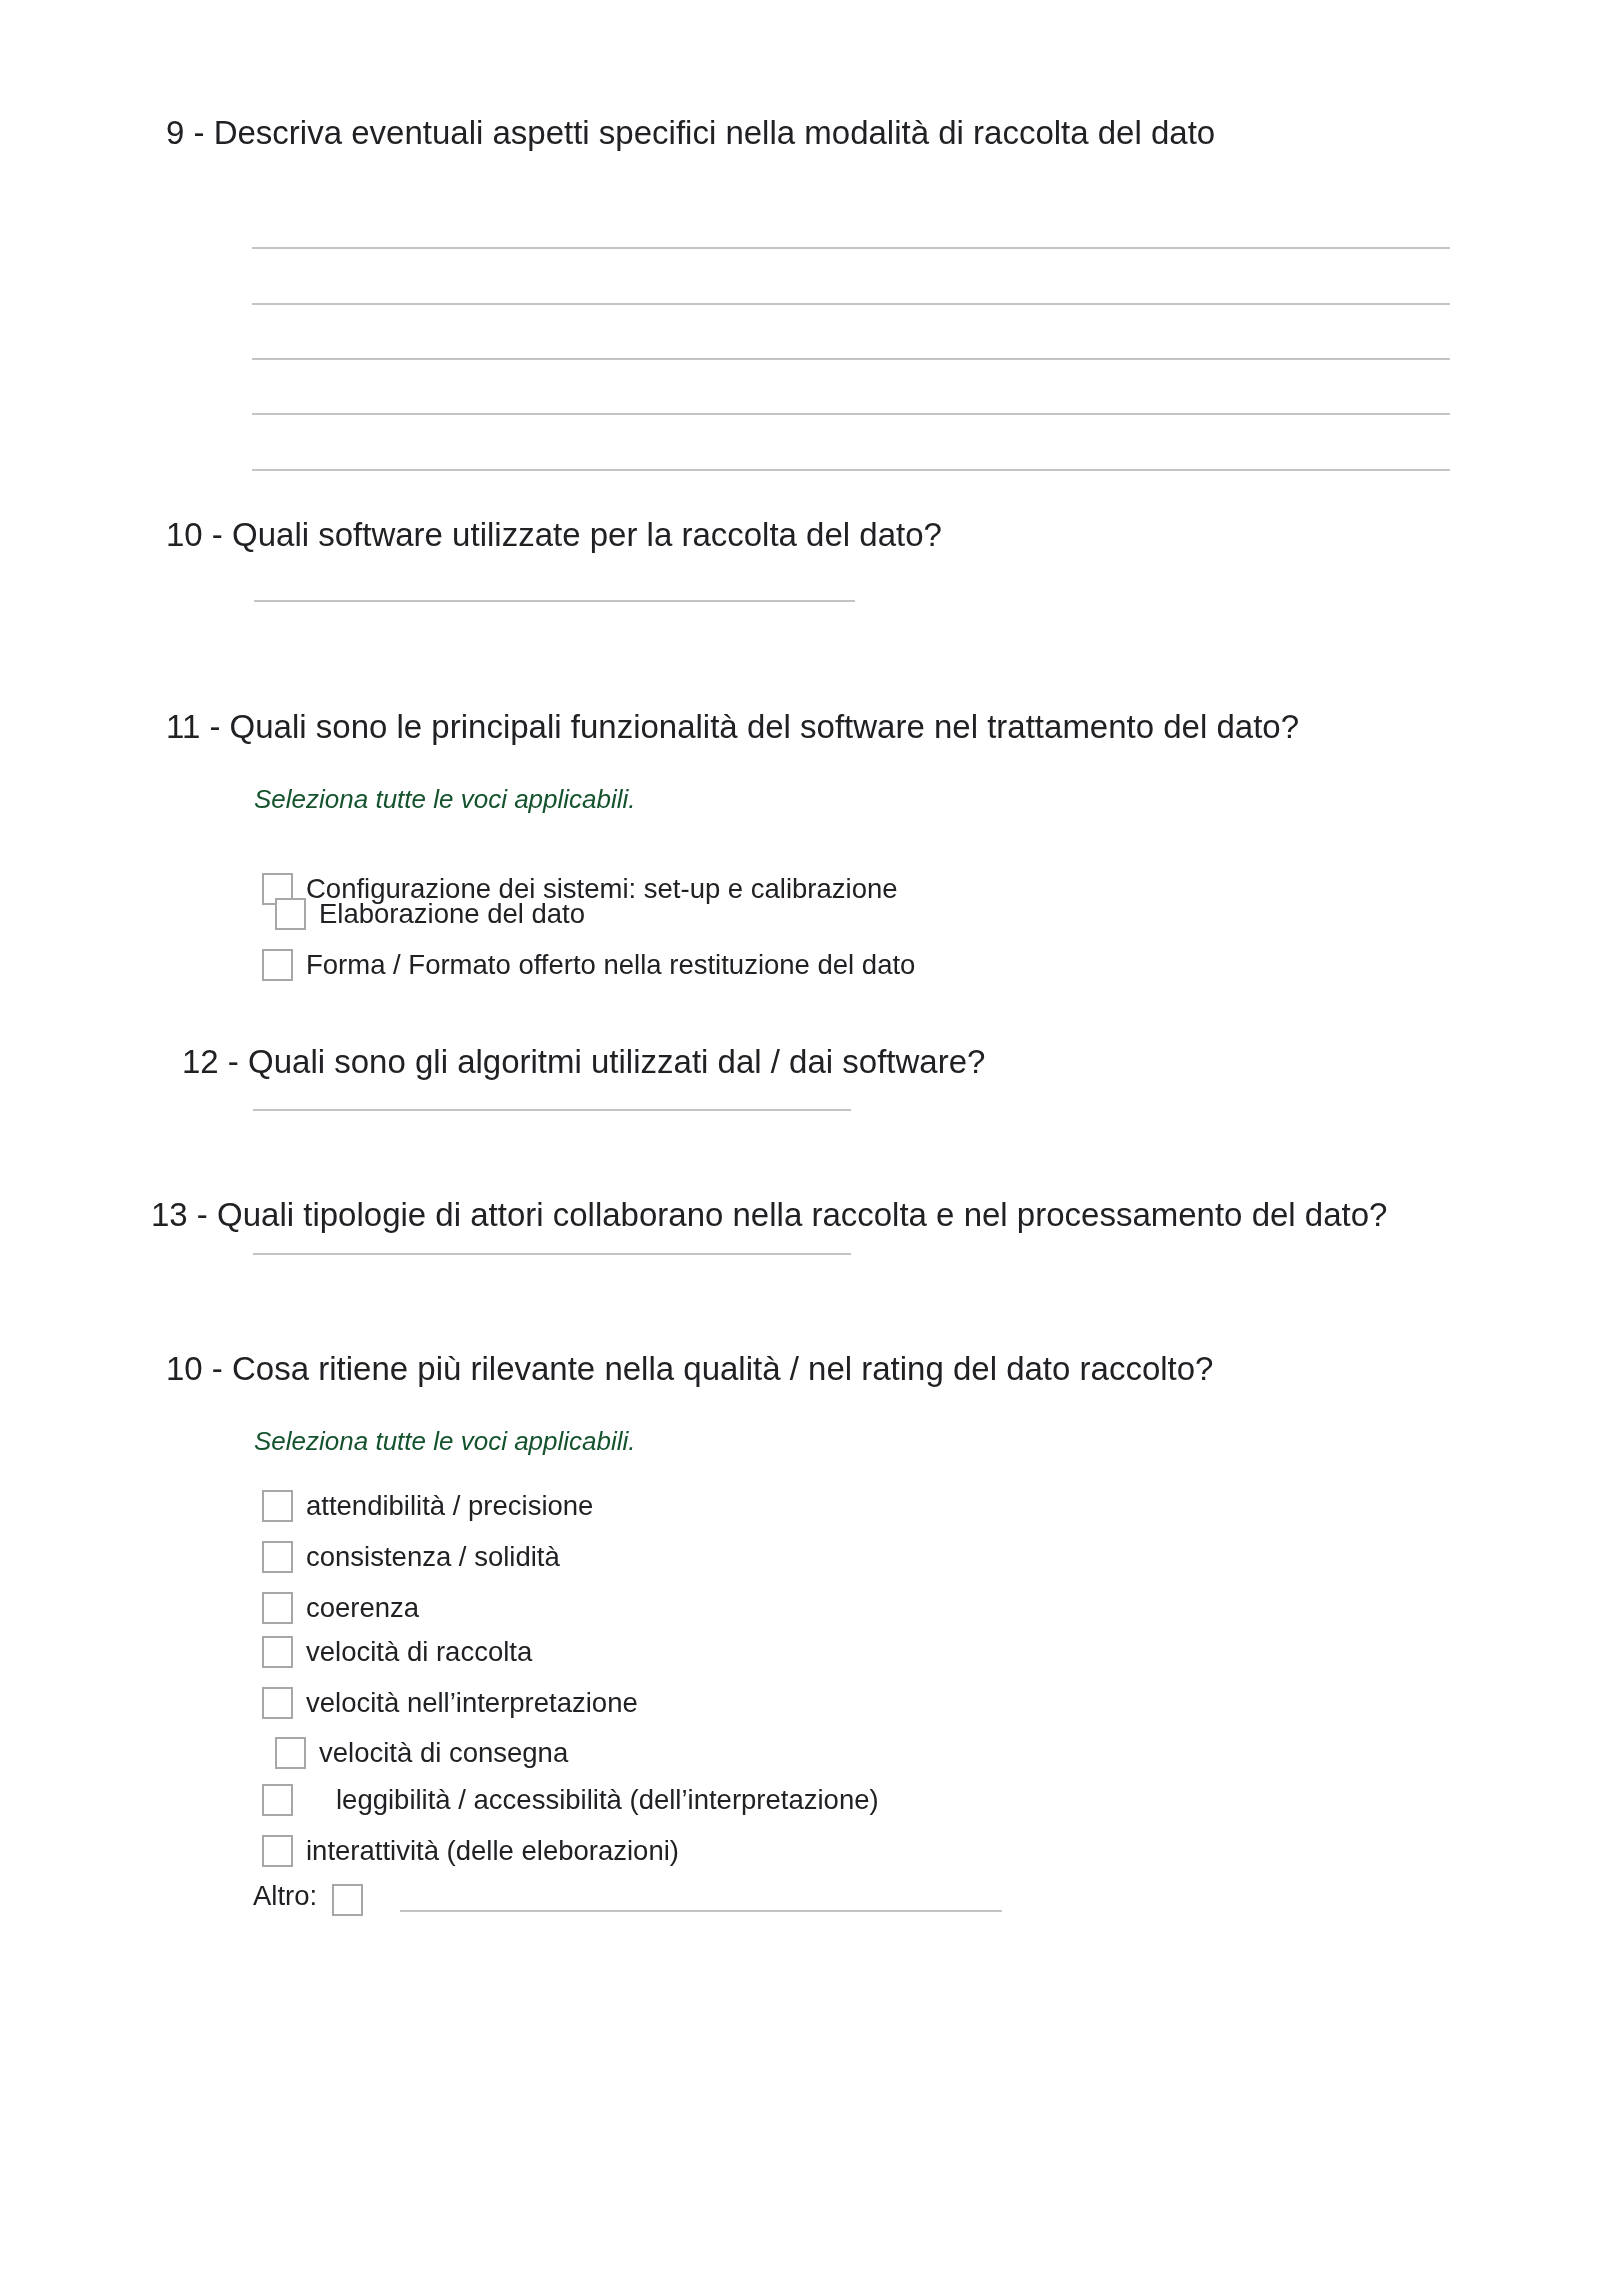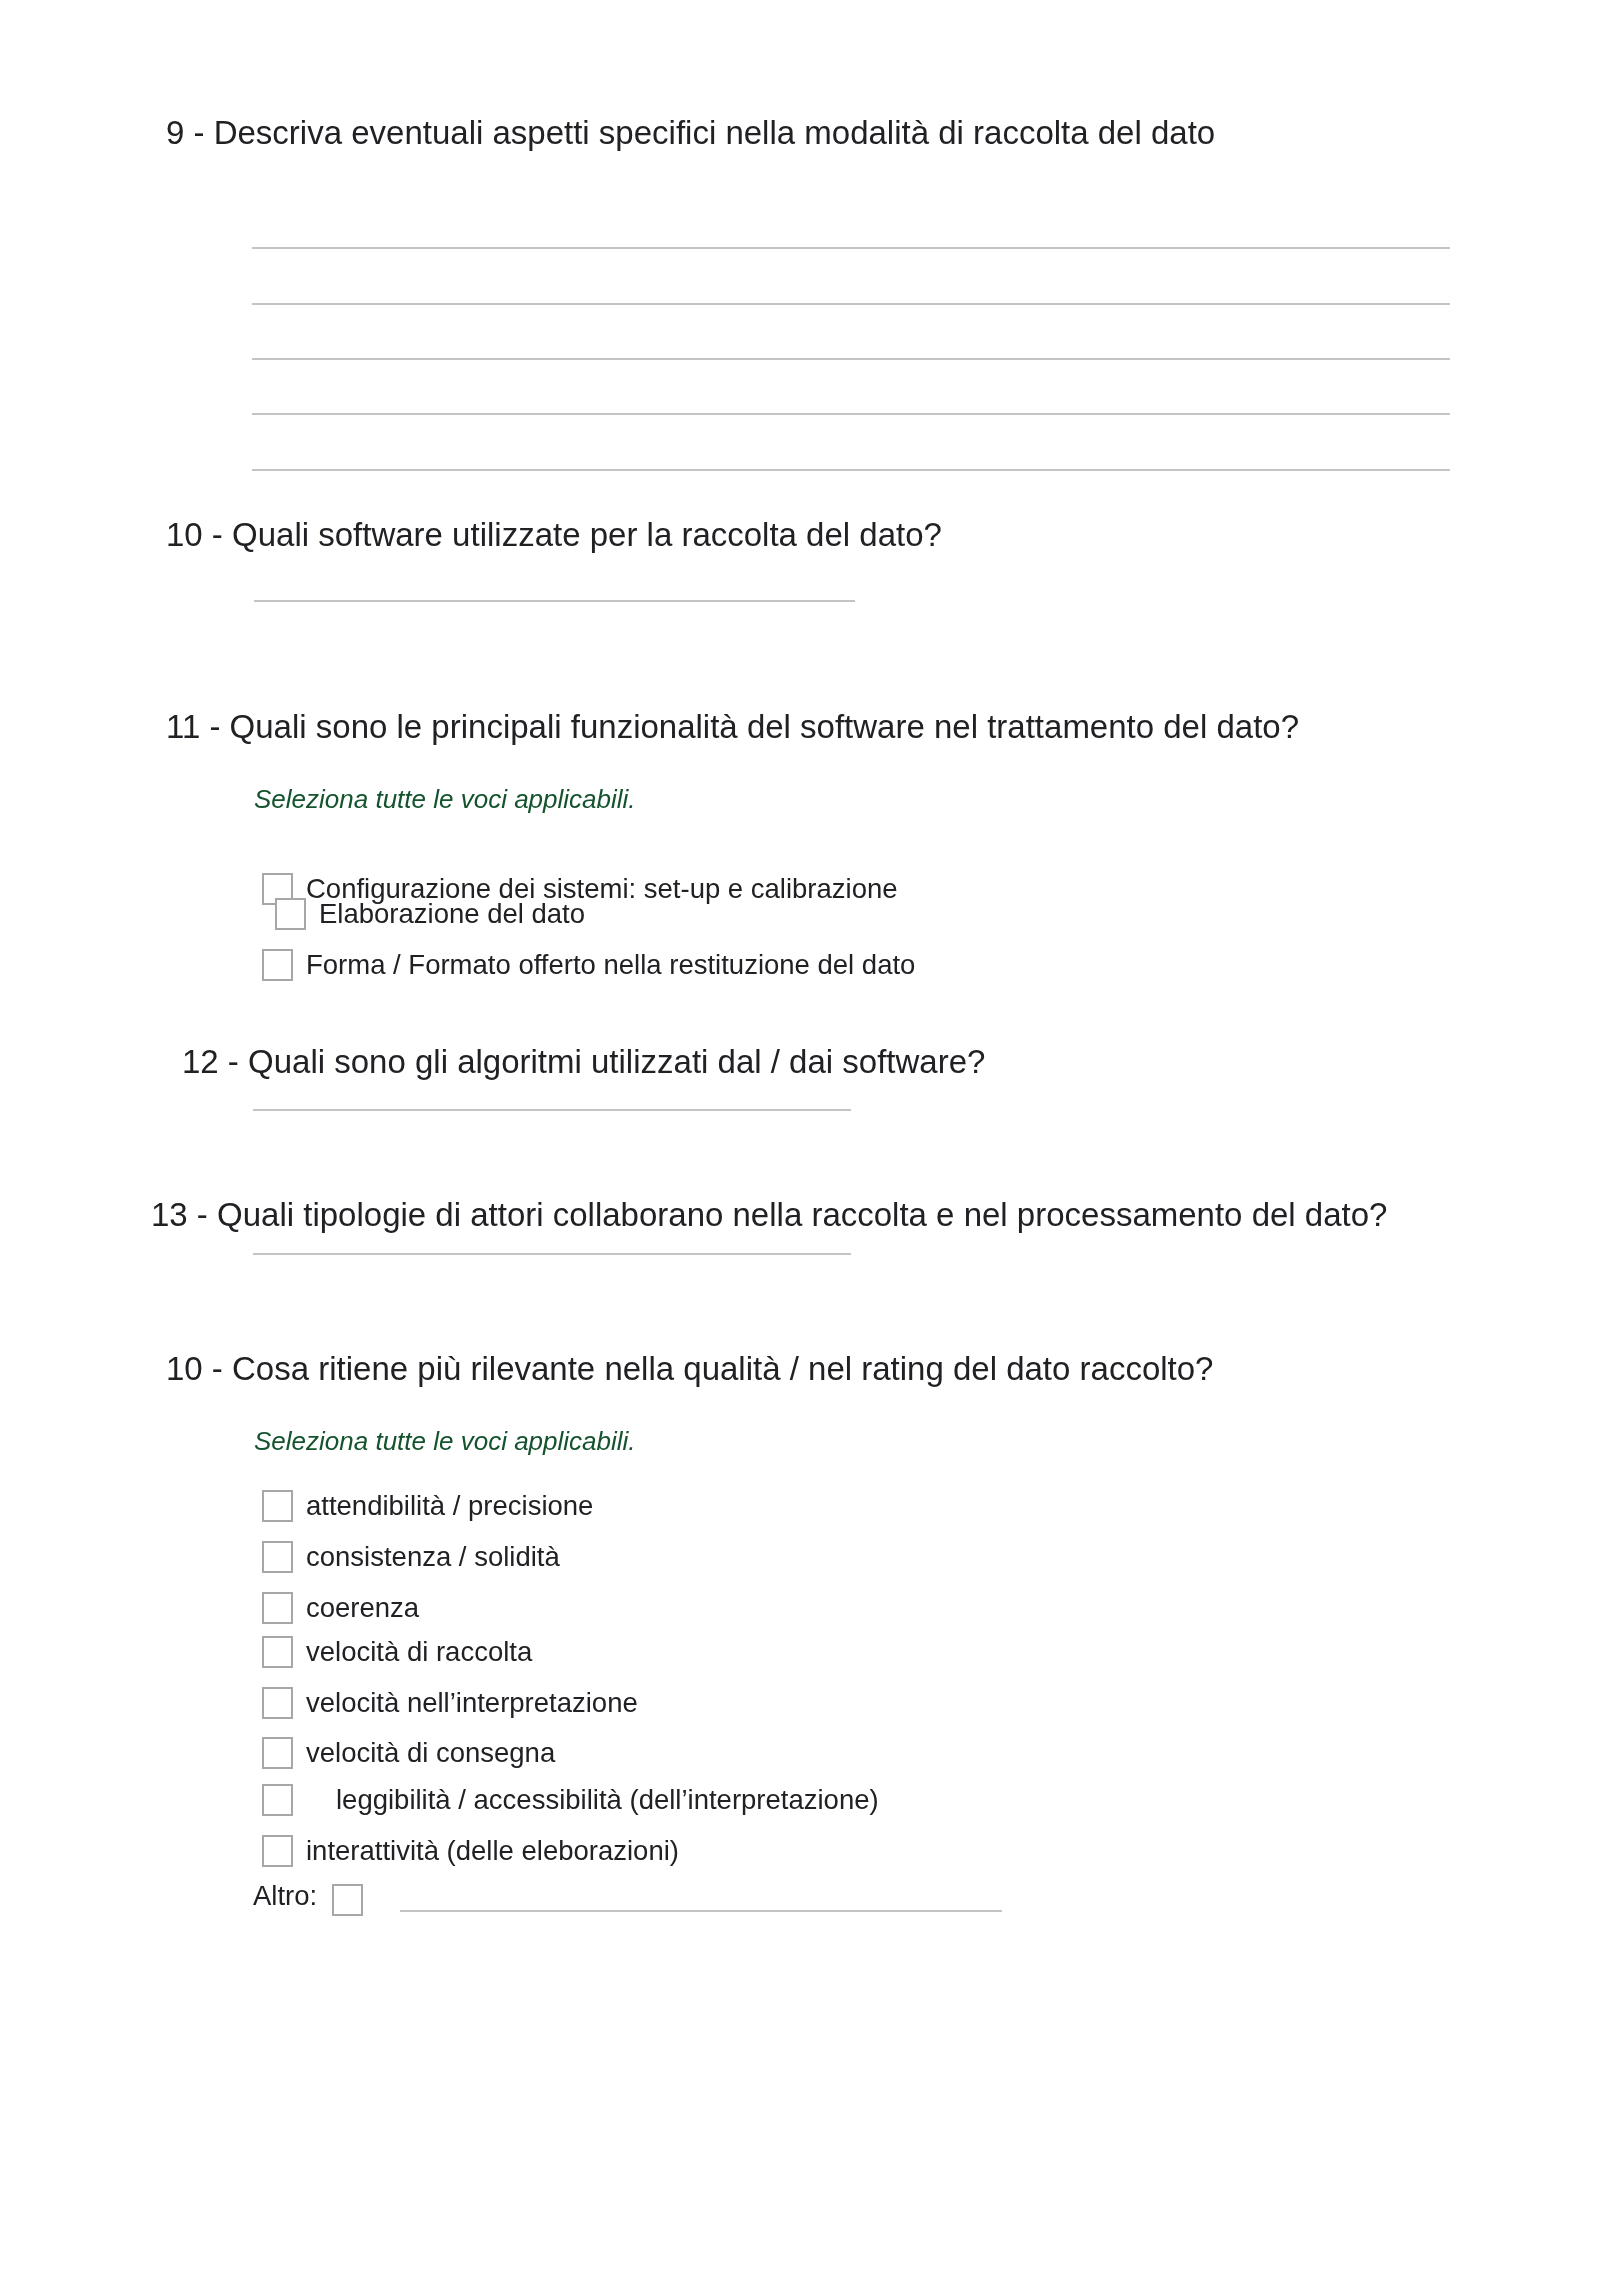--- a/index.html
+++ b/index.html
@@ -66,21 +66,21 @@
   <span class="opt-label">coerenza</span>
 </div>
 <div class="opt" style="left:262px; top:1635px;">
   <span class="cb"></span>
   <span class="opt-label">velocità di raccolta</span>
 </div>
 <div class="opt" style="left:262px; top:1686px;">
   <span class="cb"></span>
   <span class="opt-label">velocità nell’interpretazione</span>
 </div>
-<div class="opt" style="left:262px; top:1736px;">
+<div class="opt" style="left:275px; top:1736px;">
   <span class="cb"></span>
   <span class="opt-label">velocità di consegna</span>
 </div>
 <div class="opt" style="left:262px; top:1783px;gap:30px;">
   <span class="cb"></span>
   <span class="opt-label">leggibilità / accessibilità (dell’interpretazione)</span>
 </div>
 <div class="opt" style="left:262px; top:1834px;">
   <span class="cb"></span>
   <span class="opt-label">interattività (delle eleborazioni)</span>

